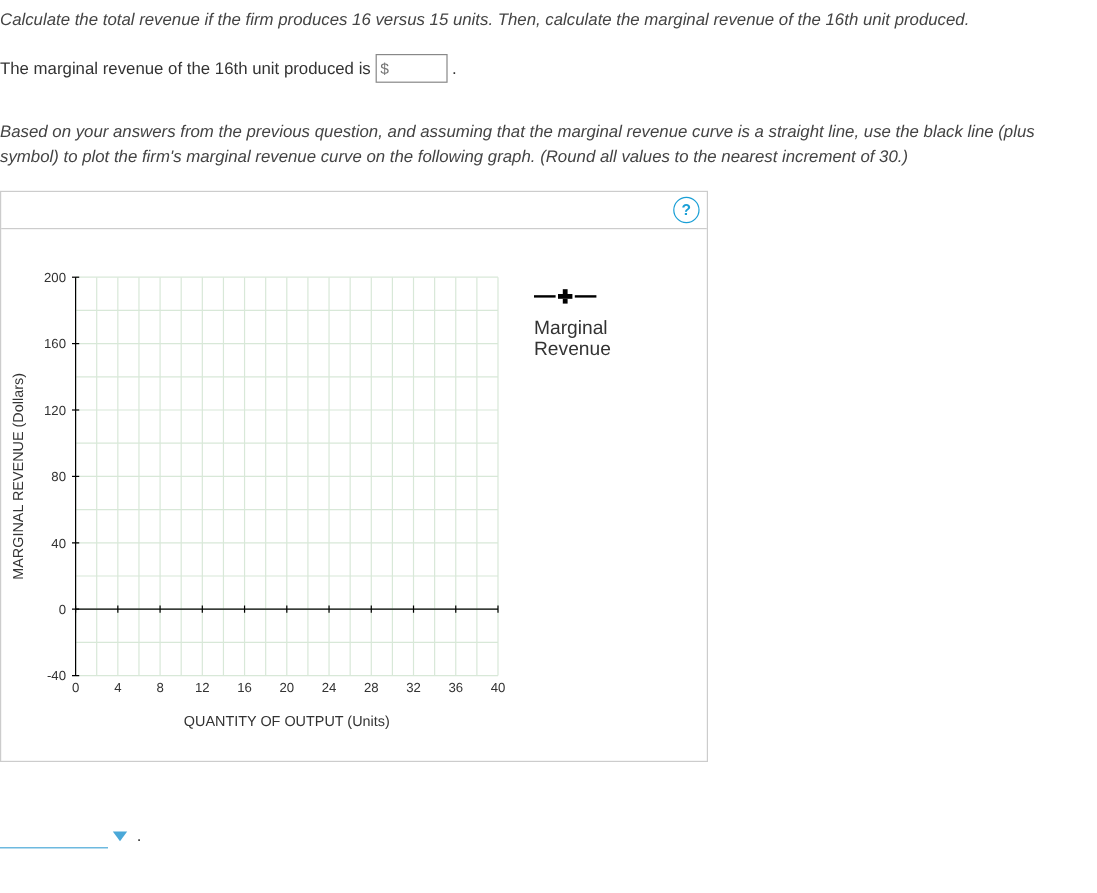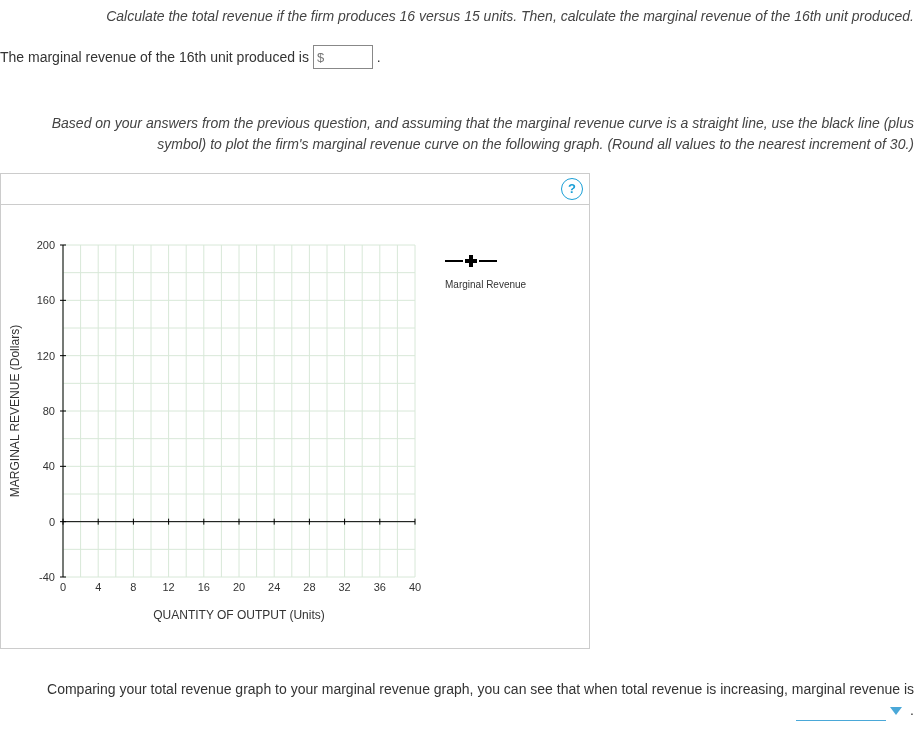--- a/index.html
+++ b/index.html
@@ -9,25 +9,24 @@
     margin: 0;
     padding: 0;
     background: #fff;
     width: 914px;
   }
   .instruction {
     font-style: italic;
     color: #444;
     margin: 6px 0 18px 0;
     line-height: 1.5;
-    text-align: right;
   }
   .answer-line {
     color: #333;
-    margin: 8px 0 44px 0;
+    margin: 8px 0 30px 0;
   }
   .inline-input {
     width: 52px;
     height: 20px;
     border: 1px solid #888;
     font-size: 13px;
     color: #aaa;
     padding: 1px 3px;
     vertical-align: baseline;
     background:#fff;
@@ -59,21 +58,21 @@
     cursor: pointer;
     background:#fff;
   }
   .graph-body {
     display: flex;
     padding: 20px 10px 20px 4px;
   }
   .plot-area { position: relative; }
   .legend {
     padding: 30px 10px 0 20px;
-    font-size: 10px;
+    font-size: 16px;
     color: #333;
   }
   .legend-symbol {
     display:flex;
     align-items:center;
     gap:0;
     margin-bottom:12px;
     cursor: grab;
   }
   .legend-line { width:18px; height:2px; background:#000; }
@@ -204,16 +203,15 @@
         <span class="legend-line"></span>
         <span class="legend-plus"></span>
         <span class="legend-line"></span>
       </div>
       <div>Marginal Revenue</div>
     </div>
   </div>
 </div>
 
 <div class="instruction" style="font-style:normal;color:#333">
-  <span>Comparing your total revenue graph to your marginal revenue graph, you can see that when total revenue is increasing, marginal revenue is</span>
   <br>
   <span class="blue-underline"></span><span class="dropdown-arrow"></span><span> .</span>
 </div>
 
 </body></html>

